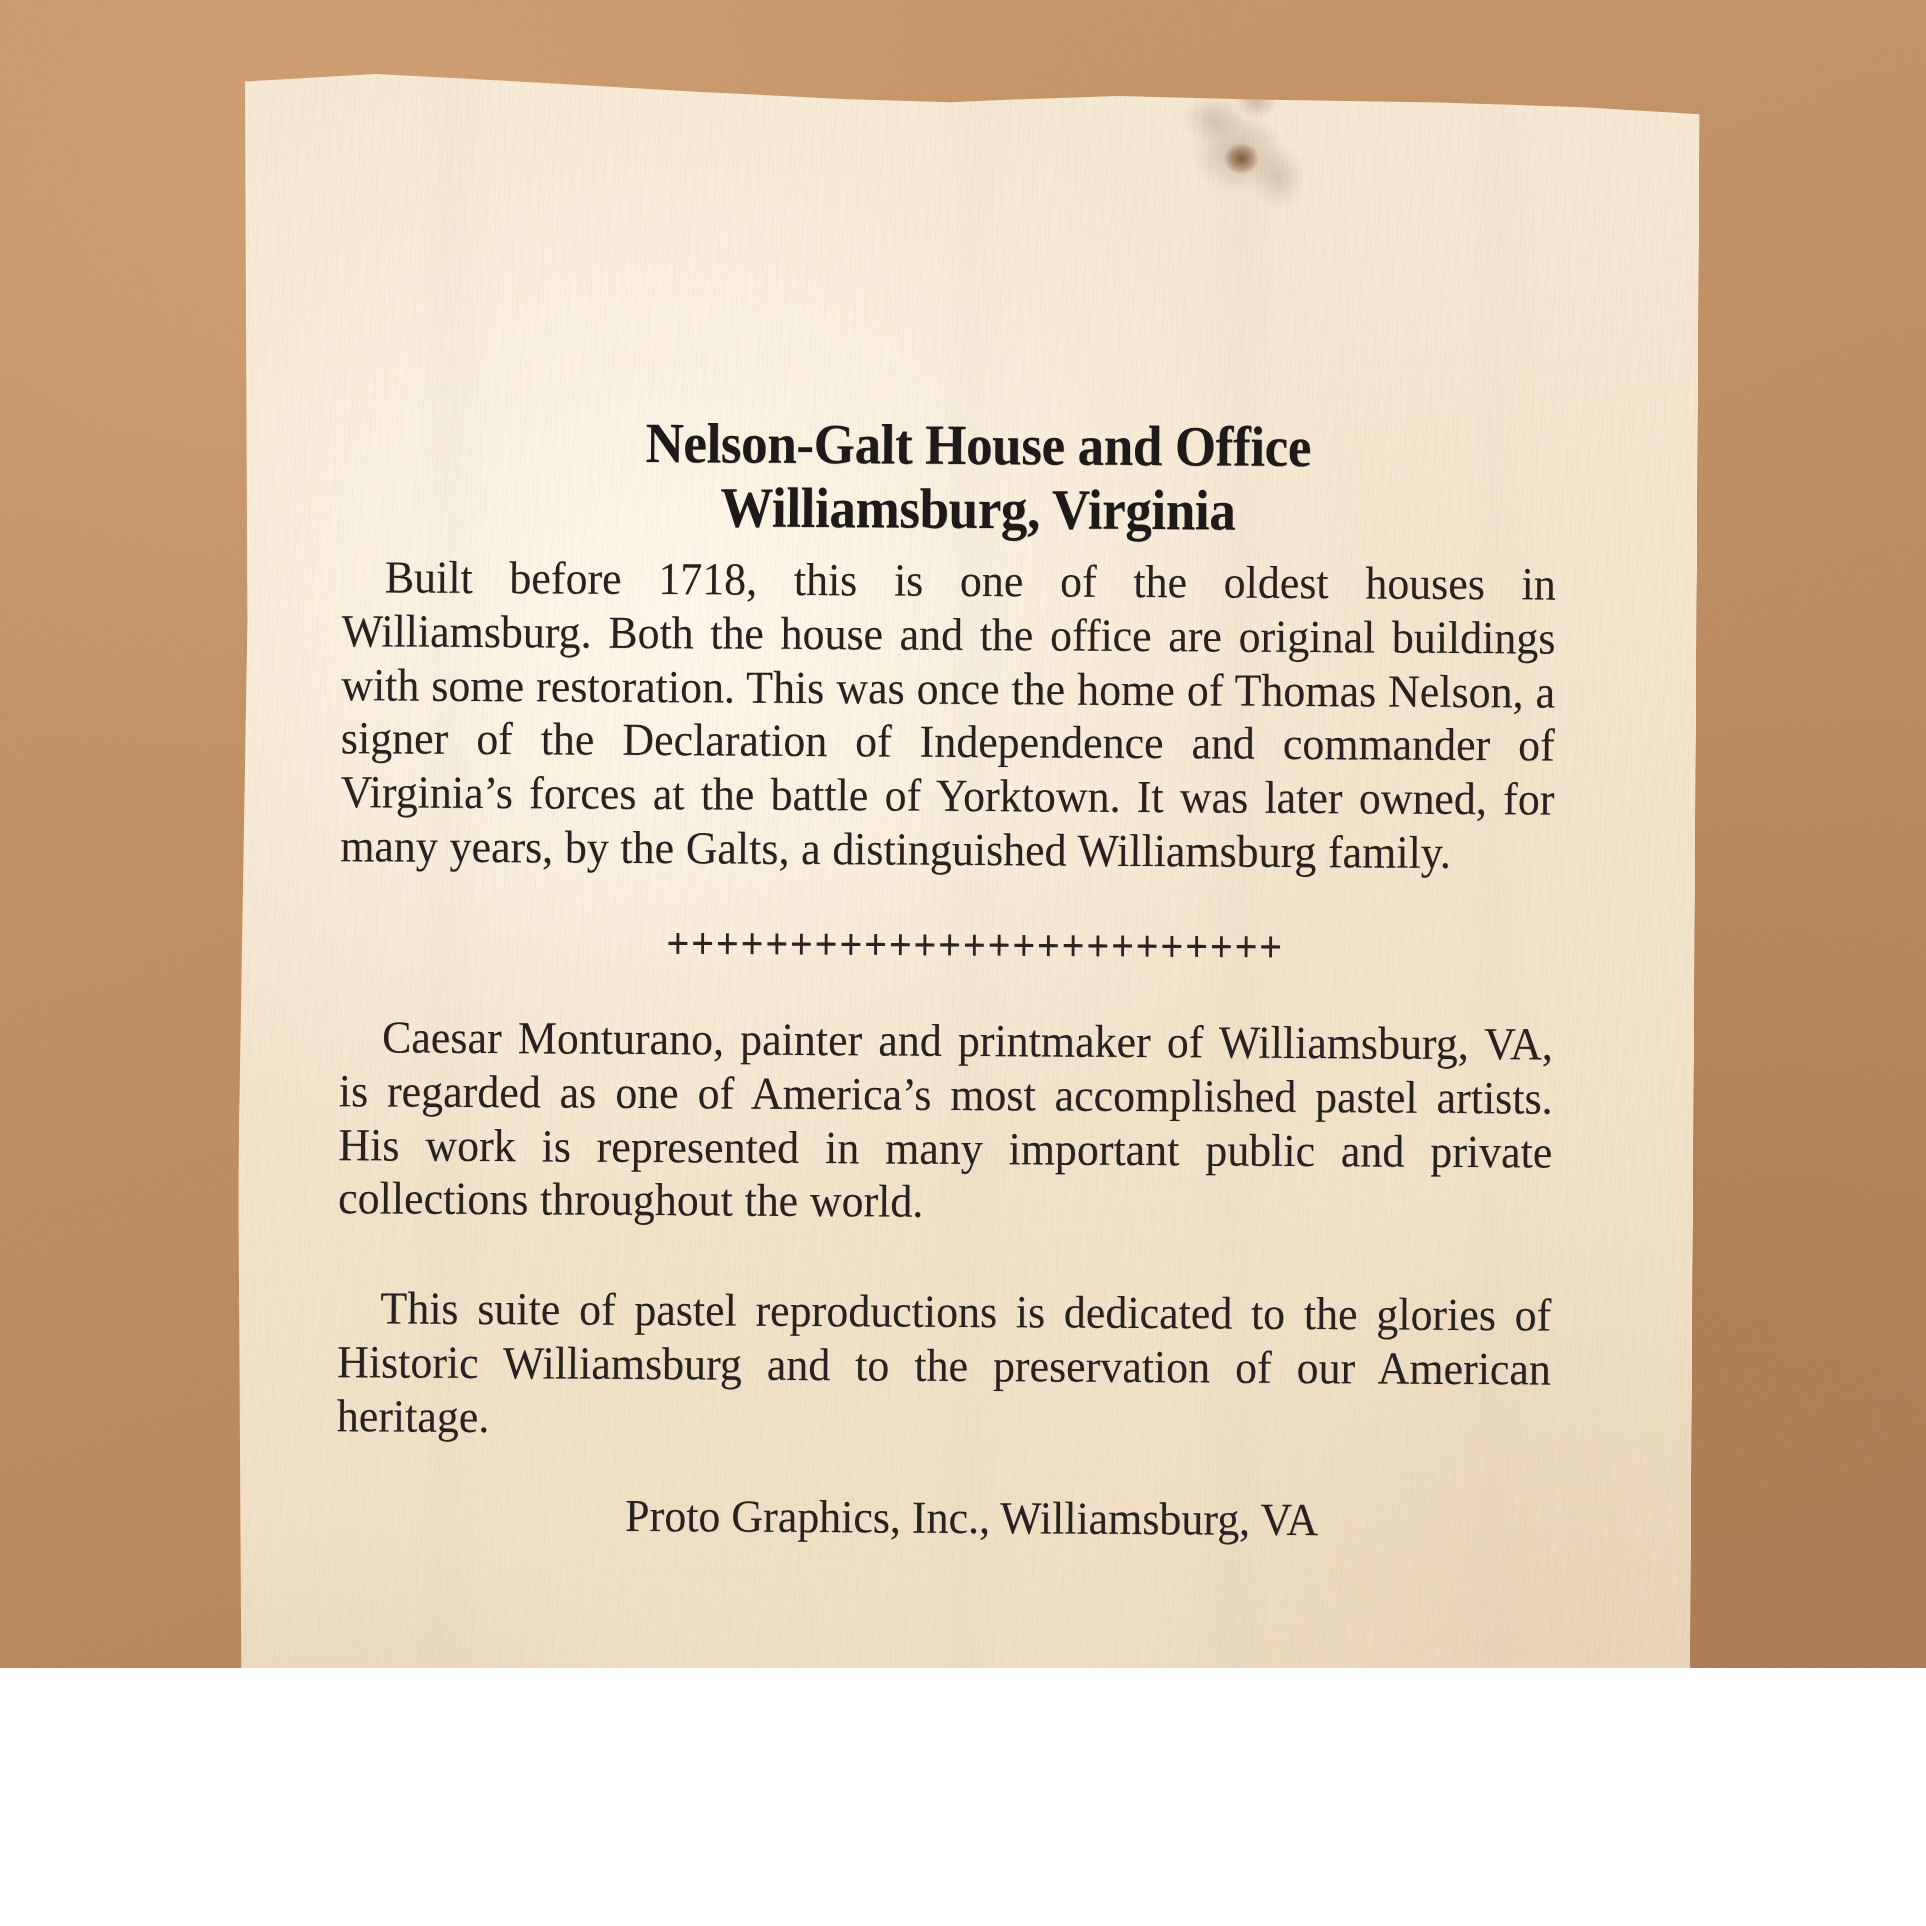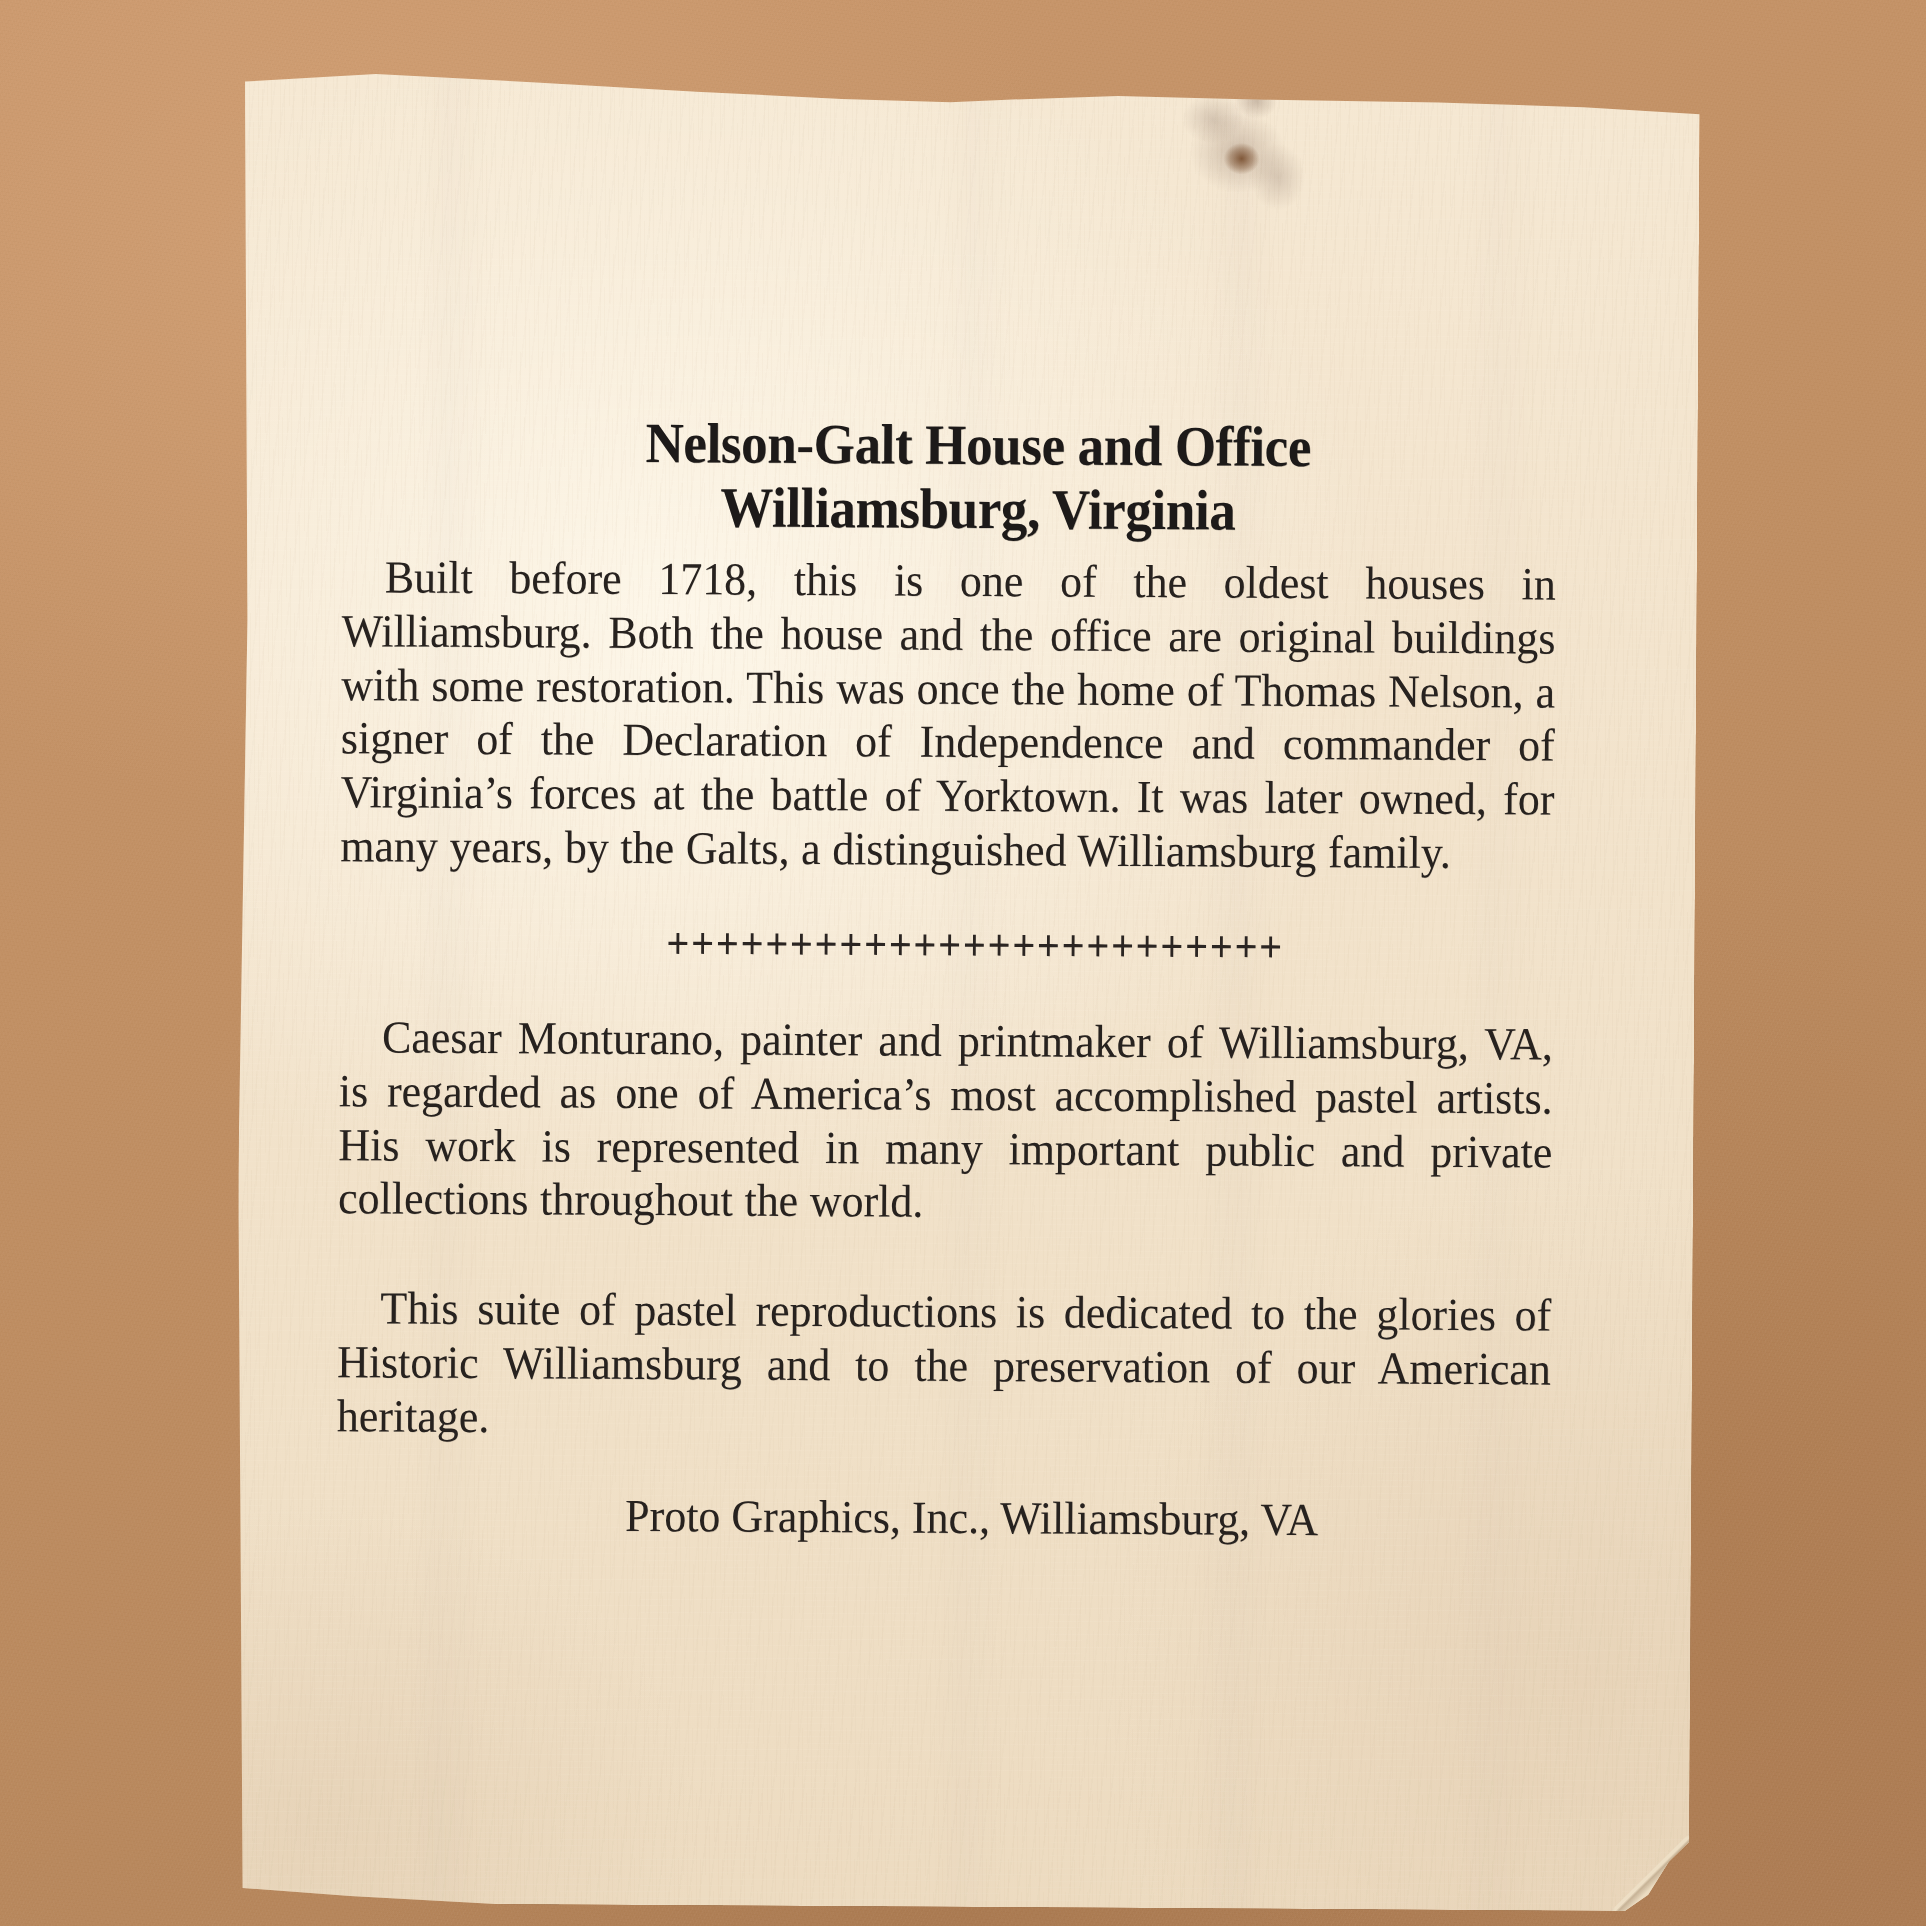--- a/index.html
+++ b/index.html
@@ -6,21 +6,21 @@
     margin: 0;
     padding: 0;
     width: 1926px;
     height: 1926px;
     overflow: hidden;
   }
 
   #stage {
     position: relative;
     width: 1926px;
-    height: 1926px;
+    height: 1668px;
     background: #c08f64;
     overflow: hidden;
   }
 
   
   #backing {
     position: absolute;
     inset: 0;
     background:
       radial-gradient(ellipse 1160px 943px at 18% 12%, rgba(214,165,122,0.55) 0%, rgba(214,165,122,0) 62%),

